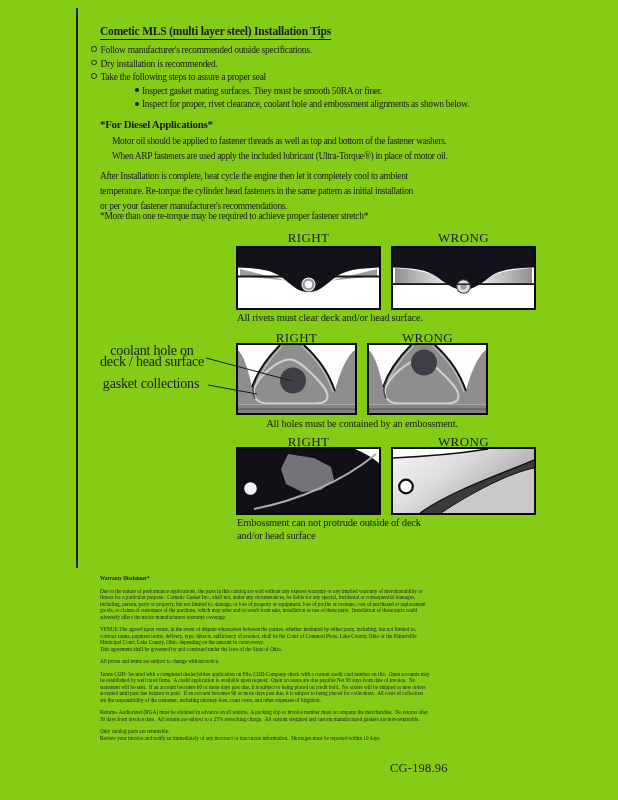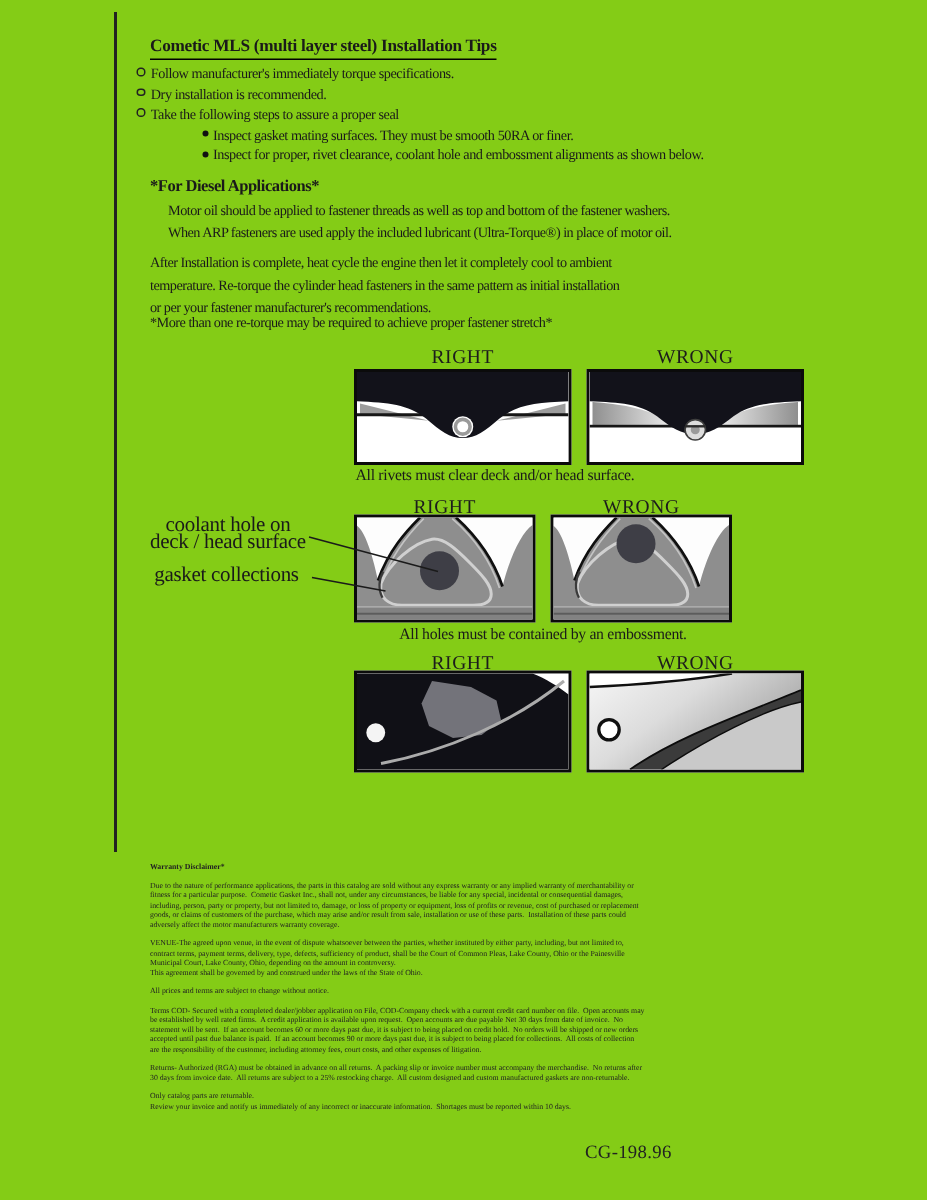--- a/index.html
+++ b/index.html
@@ -34,21 +34,21 @@
 
 <div class="page">
 
   <div class="abs vrule"></div>
 
   <div class="abs title">Cometic MLS (multi layer steel) Installation Tips</div>
 
   <div class="abs bullets">
     <div class="brow">
         <span class="mark-o"></span>
-        <span>Follow manufacturer's immediately torque specifications.</span>
+        <span>Follow manufacturer's recommended outside specifications.</span>
       </div>
     <div class="brow">
         <span class="mark-o"></span>
         <span>Dry installation is recommended.</span>
       </div>
     <div class="brow">
         <span class="mark-o"></span>
         <span>Take the following steps to assure a proper seal</span>
       </div>
     <div class="brow sub">
@@ -180,20 +180,22 @@
       <rect width="141" height="64" fill="#ffffff"></rect>
       <path d="M0,9 C33,7.5 70,4 95,0 L141,0 V11 C105,26 58,42 27,64 L0,64 Z" fill="url(#gw)"></path>
       <path d="M141,19 C116,24 78,44 48,64 L141,64 Z" fill="#c9c9c9"></path>
       <path d="M141,11 C105,26 58,42 27,64 L48,64 C78,44 116,24 141,19 Z" fill="#3b3b3b"></path>
       <path d="M0,9 C33,7.5 70,4 95,0" fill="none" stroke="#101010" stroke-width="1.6"></path>
       <path d="M141,11 C105,26 58,42 27,64" fill="none" stroke="#0c0c0c" stroke-width="1.2"></path>
       <path d="M141,19 C116,24 78,44 48,64" fill="none" stroke="#0c0c0c" stroke-width="1"></path>
       <circle cx="13" cy="37.5" r="6.8" fill="#ffffff" stroke="#101010" stroke-width="2.2"></circle>
     </svg>
   </div>
+  <div class="abs caption" style="left:237px;top:516px;">Embossment can not protrude outside of deck
+and/or head surface</div>
 
   <div class="abs legal">
     <div class="lh">Warranty Disclaimer*</div>
     <p>Due to the nature of performance applications, the parts in this catalog are sold without any express warranty or any implied warranty of merchantability or
 fitness for a particular purpose.  Cometic Gasket Inc., shall not, under any circumstances, be liable for any special, incidental or consequential damages,
 including, person, party or property, but not limited to, damage, or loss of property or equipment, loss of profits or revenue, cost of purchased or replacement
 goods, or claims of customers of the purchase, which may arise and/or result from sale, installation or use of these parts.  Installation of these parts could
 adversely affect the motor manufacturers warranty coverage.</p>
     <p>VENUE-The agreed upon venue, in the event of dispute whatsoever between the parties, whether instituted by either party, including, but not limited to,
 contract terms, payment terms, delivery, type, defects, sufficiency of product, shall be the Court of Common Pleas, Lake County, Ohio or the Painesville

